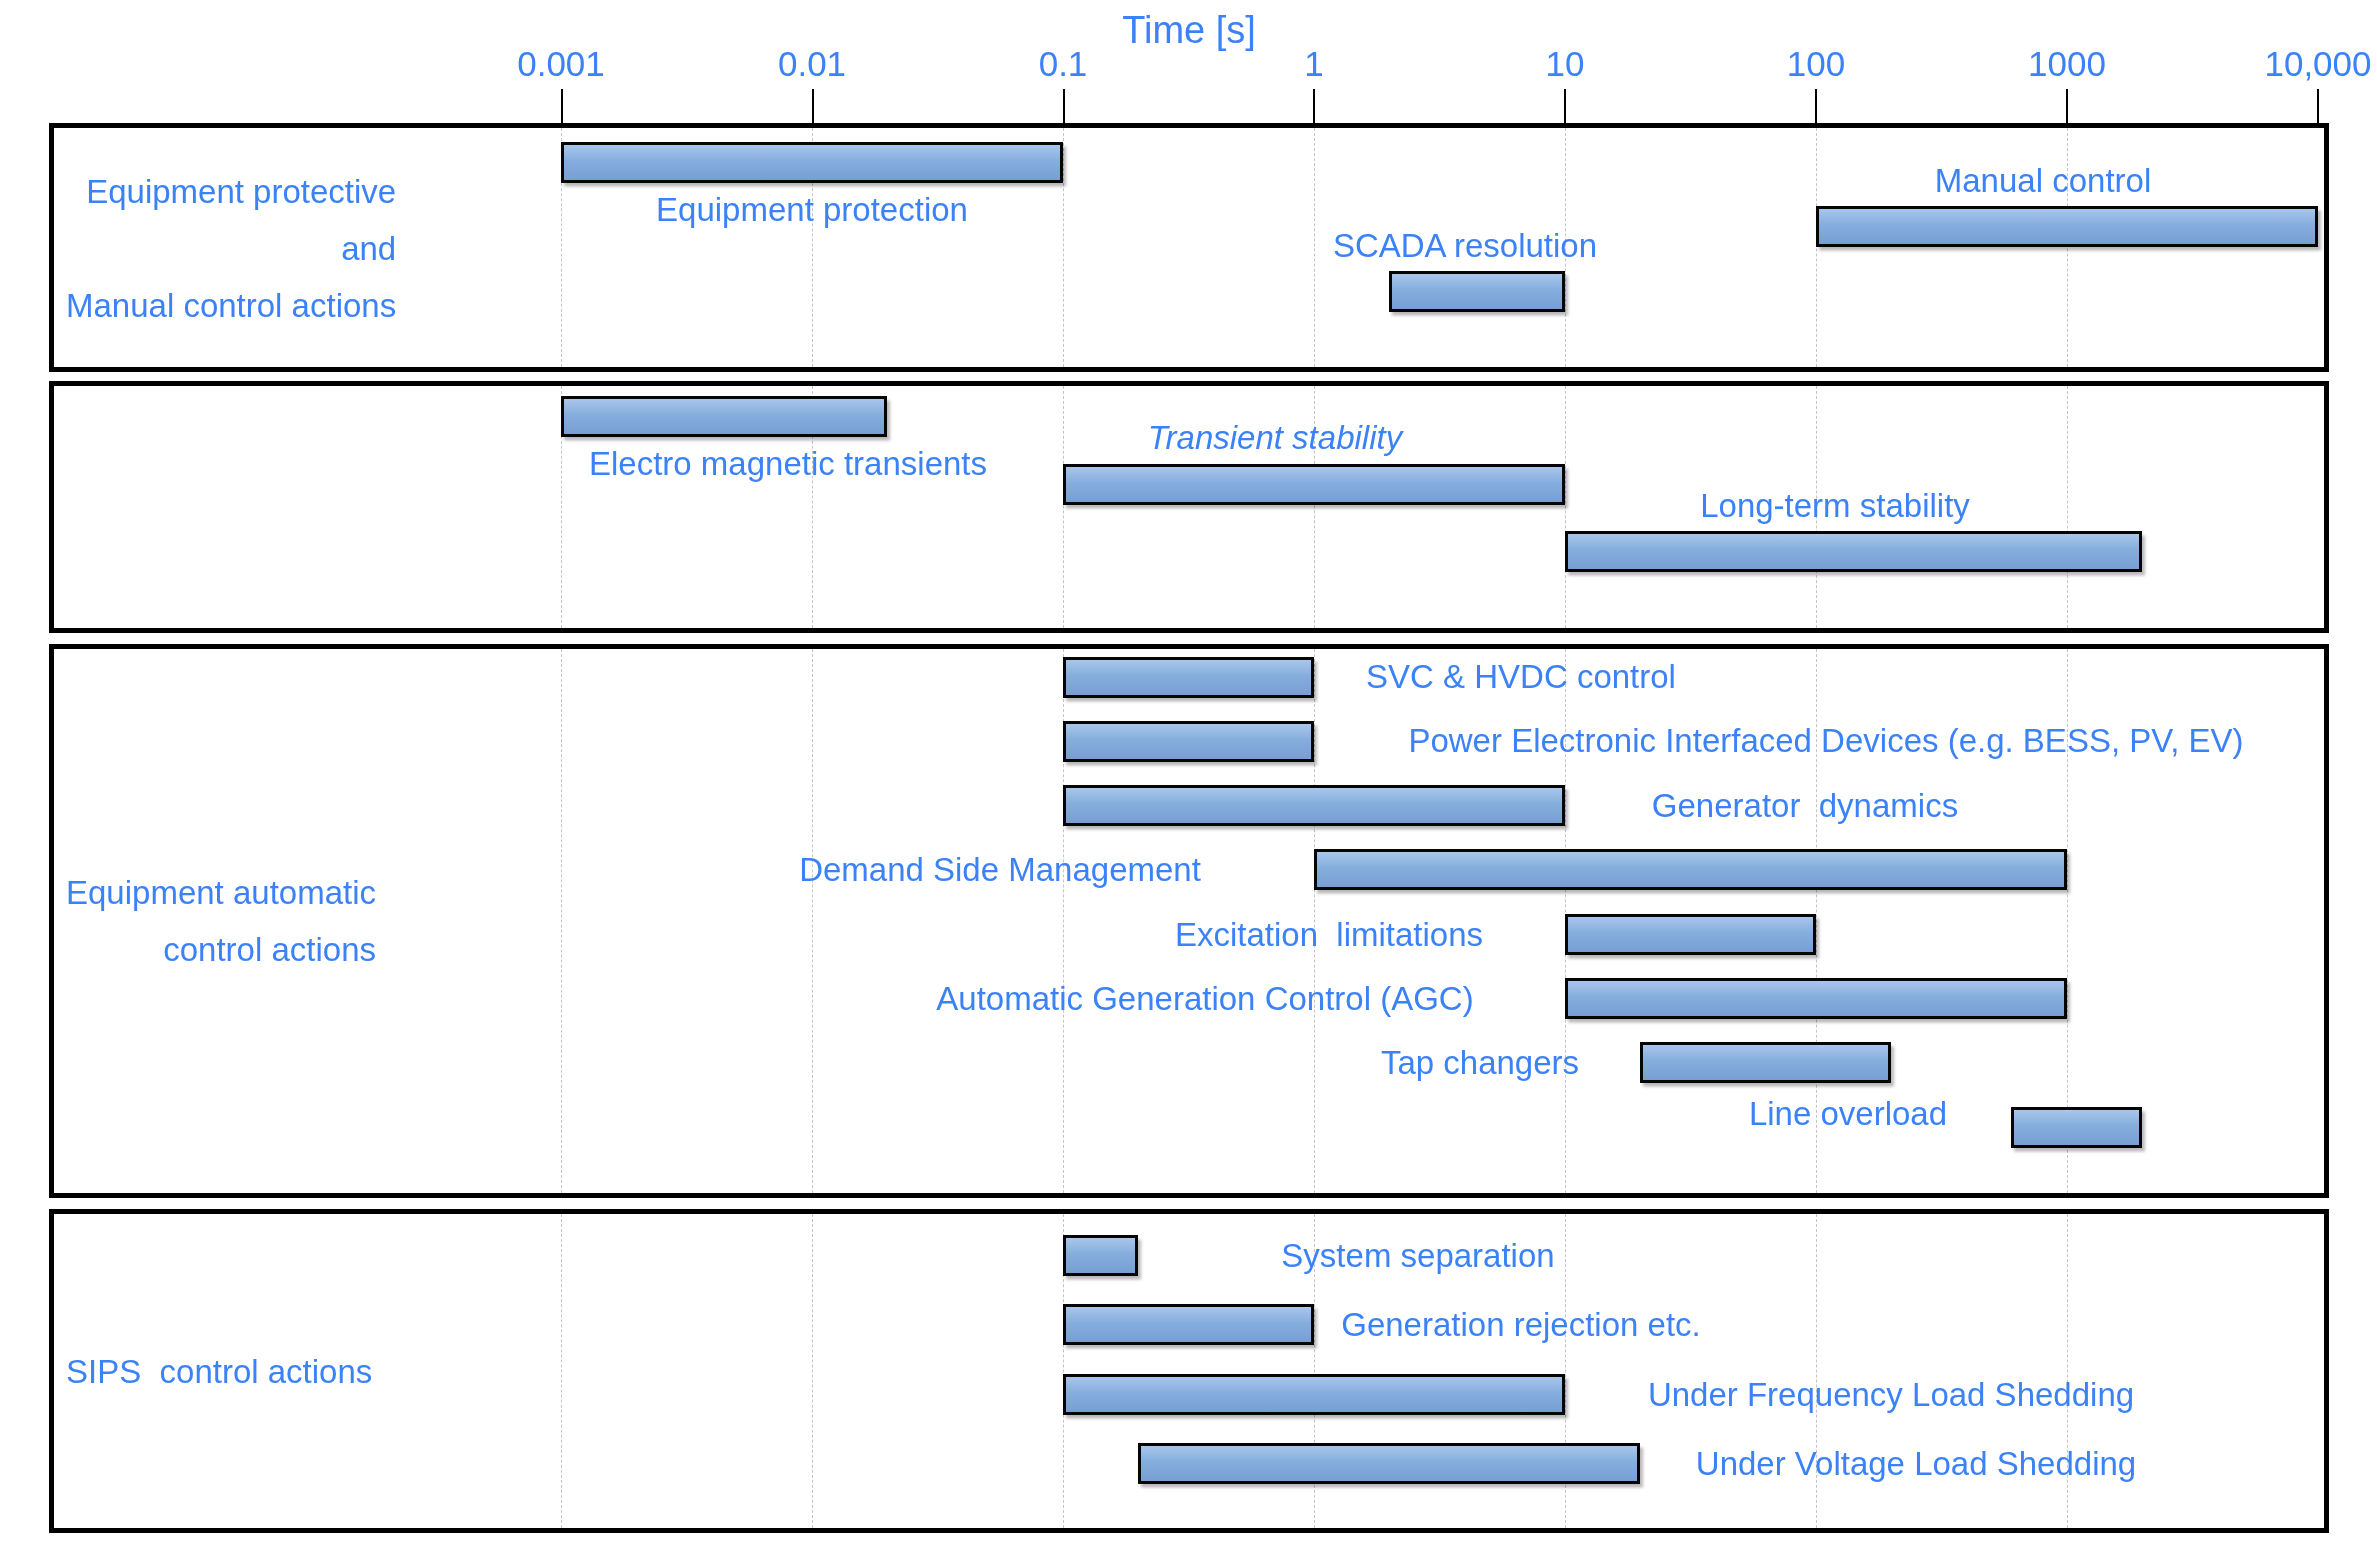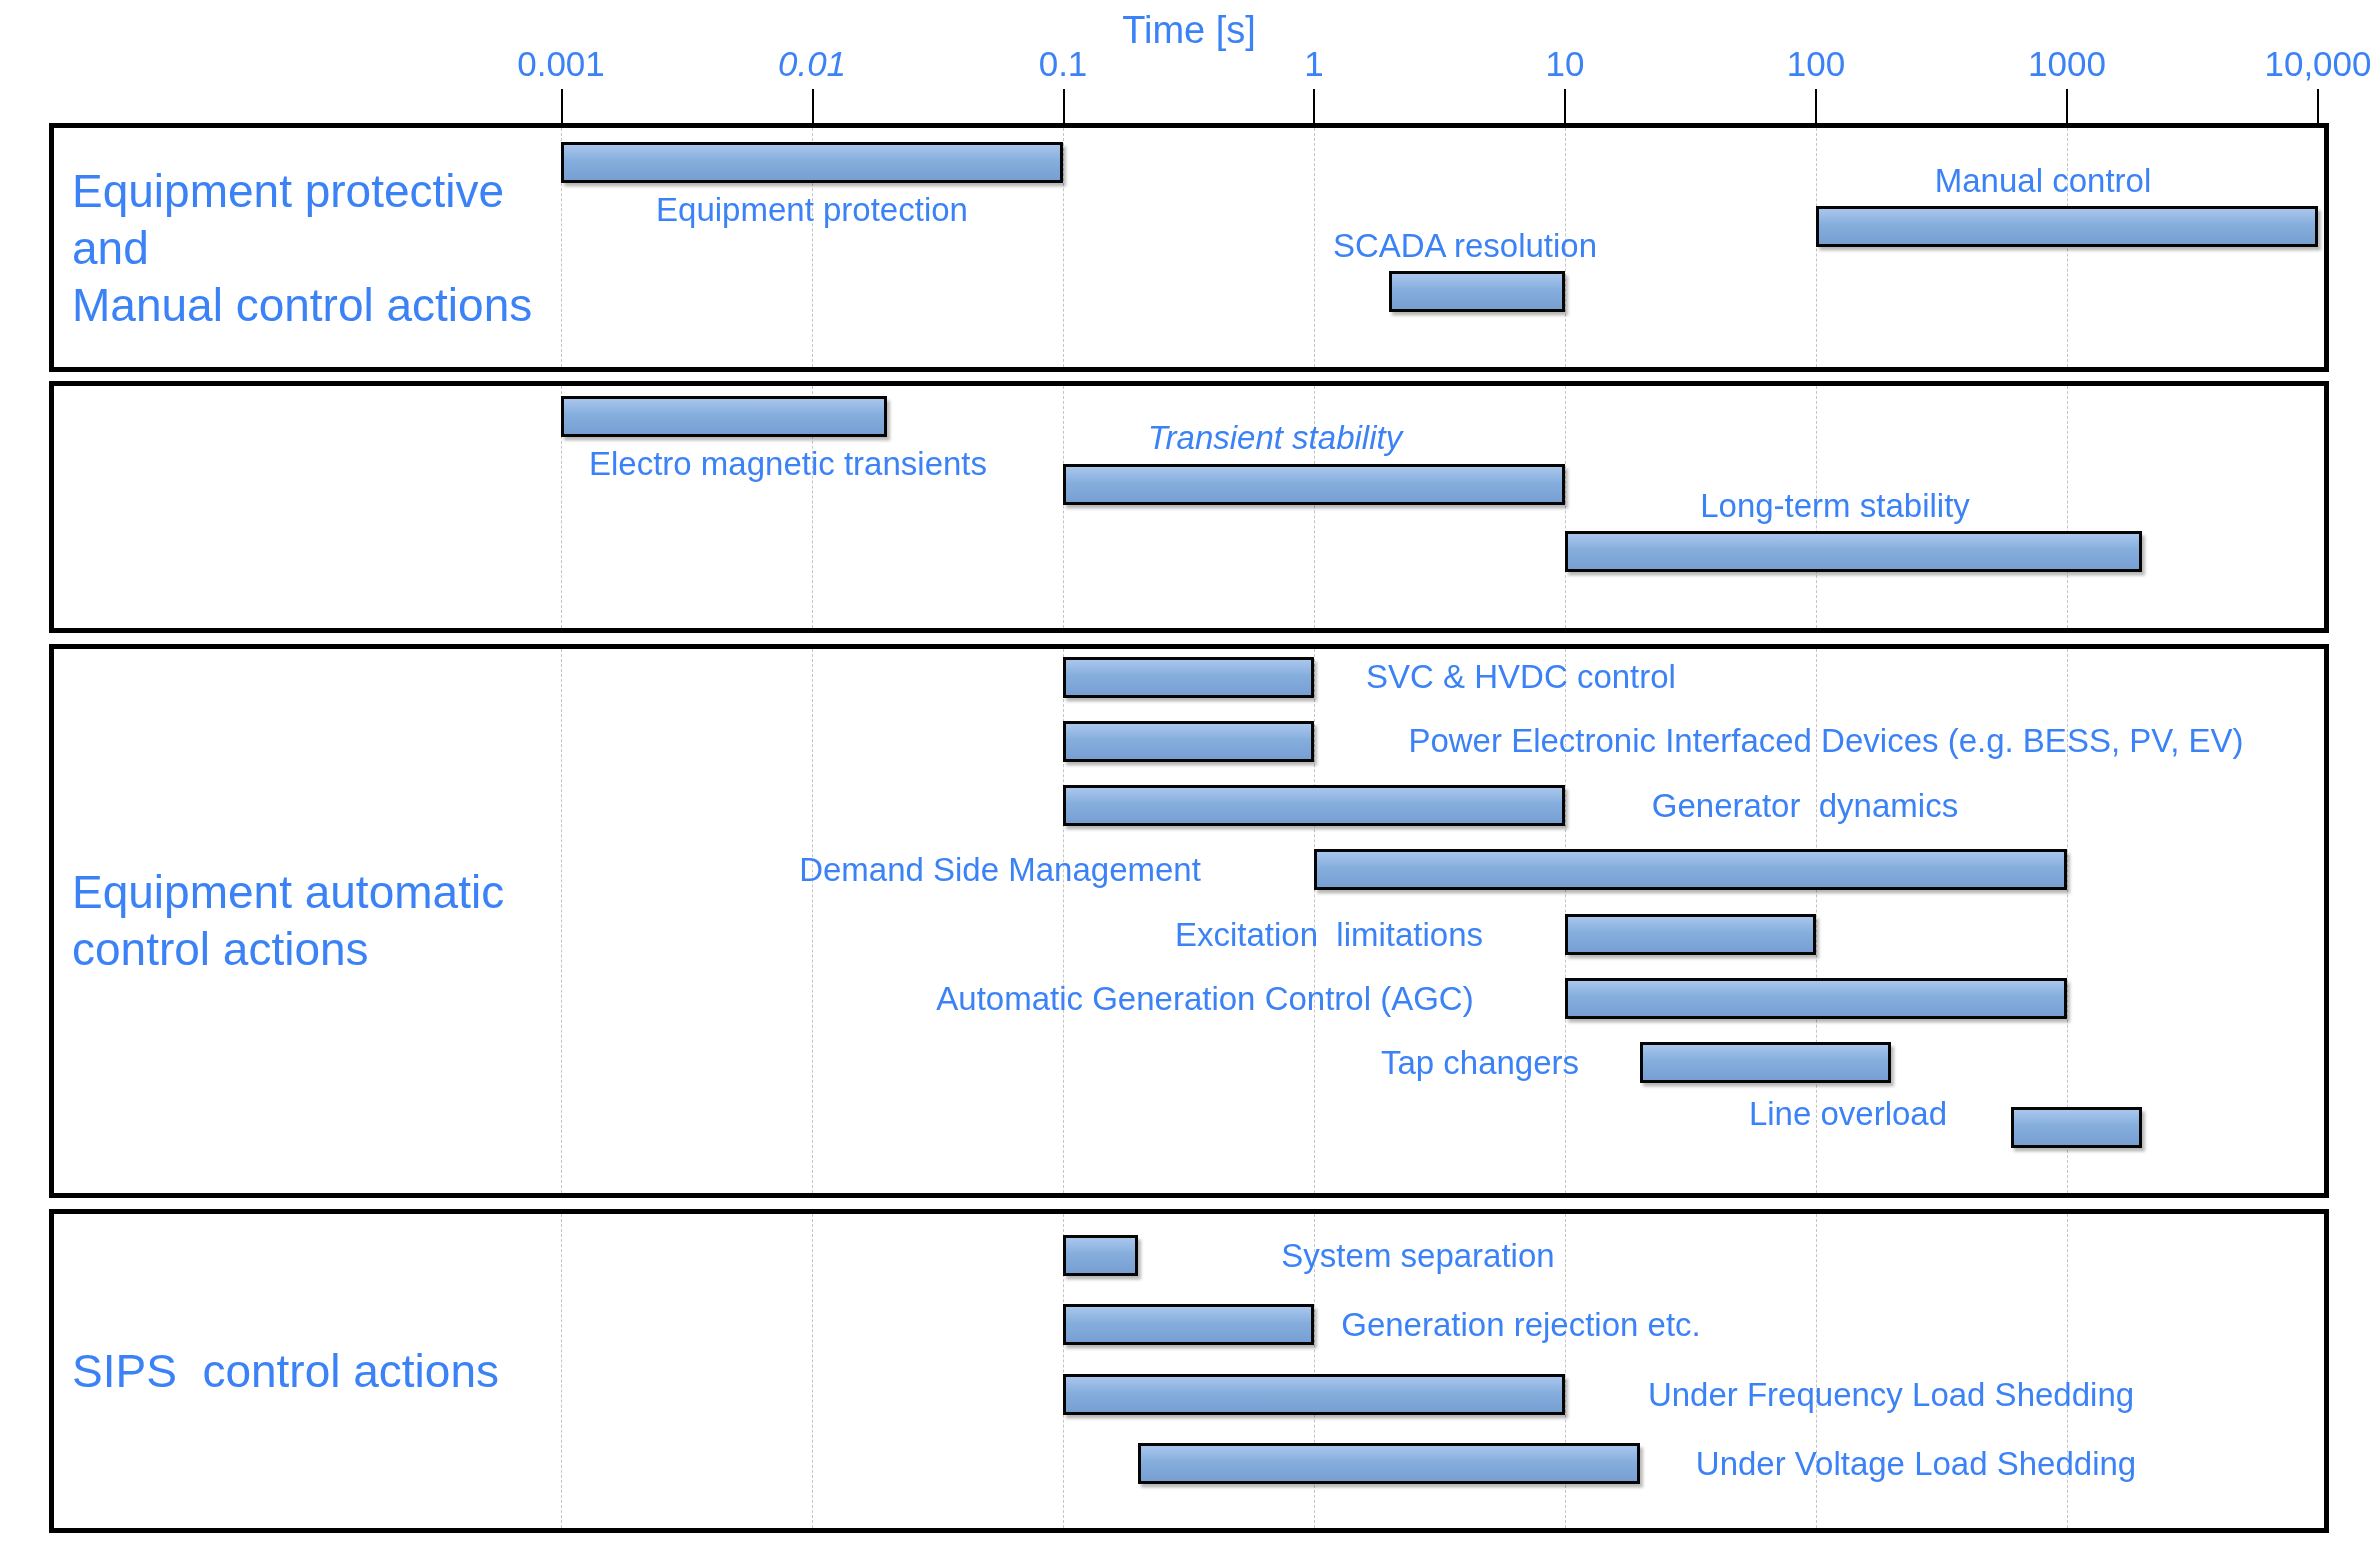--- a/index.html
+++ b/index.html
@@ -5,42 +5,42 @@
   html,body{margin:0;padding:0;background:#ffffff;}
   .figure{
     position:relative;width:2377px;height:1546px;background:#ffffff;
     font-family:"Liberation Sans","DejaVu Sans",sans-serif;color:#3b82f6;overflow:hidden;
   }
   .axis-title{position:absolute;font-size:38px;transform:translateX(-50%);white-space:nowrap;}
   .tick-label{position:absolute;font-size:35px;transform:translateX(-50%);white-space:nowrap;}
   .tick-mark{position:absolute;width:2.3px;background:#000;}
   .panel{position:absolute;border:5.3px solid #000;background:#fff;box-sizing:border-box;}
   .cat-label{
-    position:absolute;left:18px;top:50%;transform:translateY(-50%);
-    font-size:46px;line-height:57px;white-space:pre-wrap;
+    position:absolute;left:12px;top:50%;transform:translateY(-50%);
+    font-size:33px;line-height:57px;white-space:pre-wrap;text-align:right;
   }
   .gridline{position:absolute;top:0;bottom:0;width:0;border-left:1.5px dashed #c4c4c4;}
   .bar{
     position:absolute;height:41px;box-sizing:border-box;border:3.8px solid #050505;
     background:linear-gradient(180deg,#a9c6ec 0%,#85aedd 45%,#779fd2 100%);
     box-shadow:3px 3.8px 3px rgba(0,0,0,0.28);
   }
   .bar-label{position:absolute;font-size:33px;line-height:39px;transform:translateX(-50%);white-space:pre;}
 </style>
 </head>
 <body>
 
 <div class="figure">
   <div>
     <div class="axis-title" style="left:1189px;top:9px;">Time [s]</div>
 
   <div class="tick-mark" style="left: 561px; top: 89px; height: 34px;"></div>
       <div class="tick-label" style="left: 561px; top: 44px;">0.001</div>
       <div class="tick-mark" style="left: 812px; top: 89px; height: 34px;"></div>
-      <div class="tick-label" style="left: 812px; top: 44px; font-style: italic;">0.01</div>
+      <div class="tick-label" style="left: 812px; top: 44px;">0.01</div>
       <div class="tick-mark" style="left: 1063px; top: 89px; height: 34px;"></div>
       <div class="tick-label" style="left: 1063px; top: 44px;">0.1</div>
       <div class="tick-mark" style="left: 1313px; top: 89px; height: 34px;"></div>
       <div class="tick-label" style="left: 1314px; top: 44px;">1</div>
       <div class="tick-mark" style="left: 1564px; top: 89px; height: 34px;"></div>
       <div class="tick-label" style="left: 1565px; top: 44px;">10</div>
       <div class="tick-mark" style="left: 1815px; top: 89px; height: 34px;"></div>
       <div class="tick-label" style="left: 1816px; top: 44px;">100</div>
       <div class="tick-mark" style="left: 2066px; top: 89px; height: 34px;"></div>
       <div class="tick-label" style="left: 2067px; top: 44px;">1000</div>

